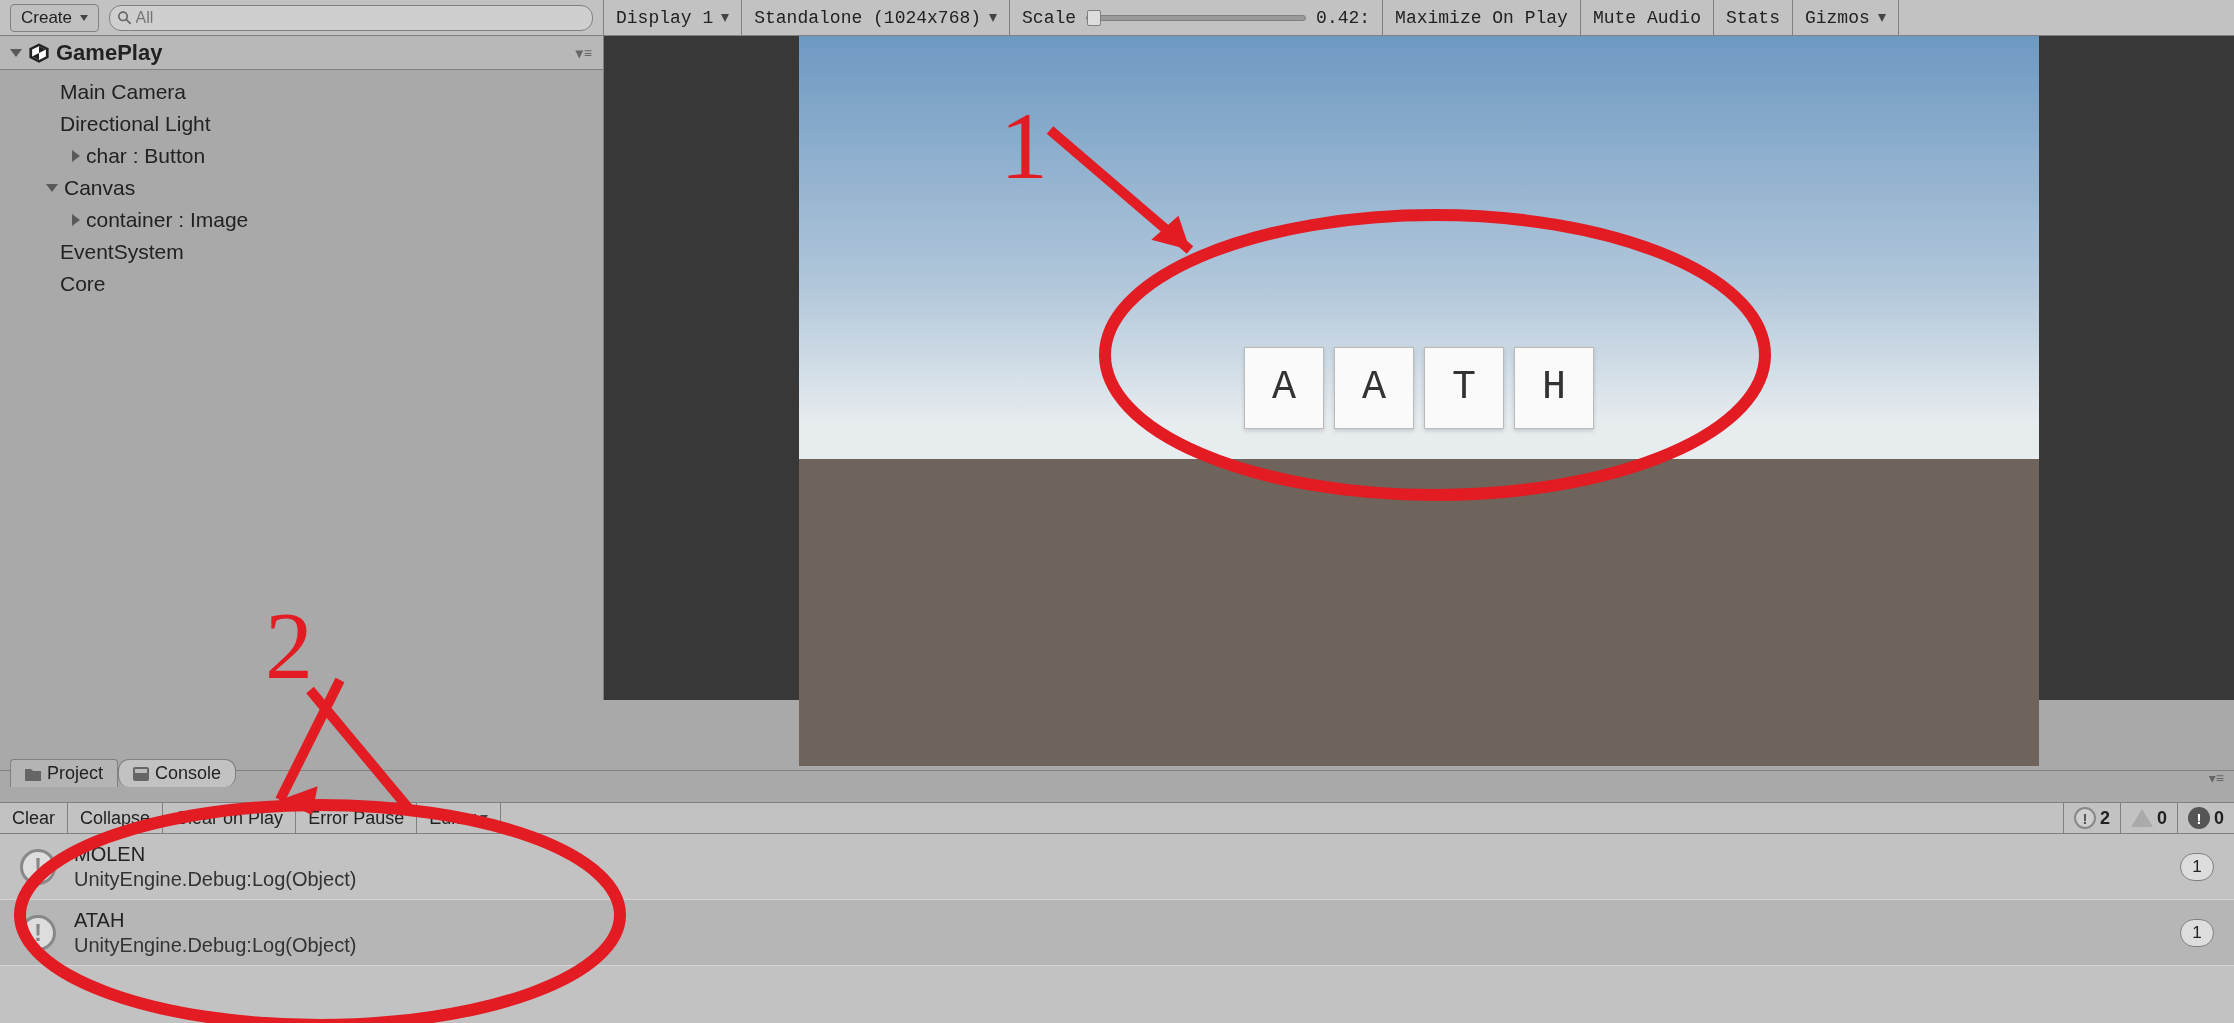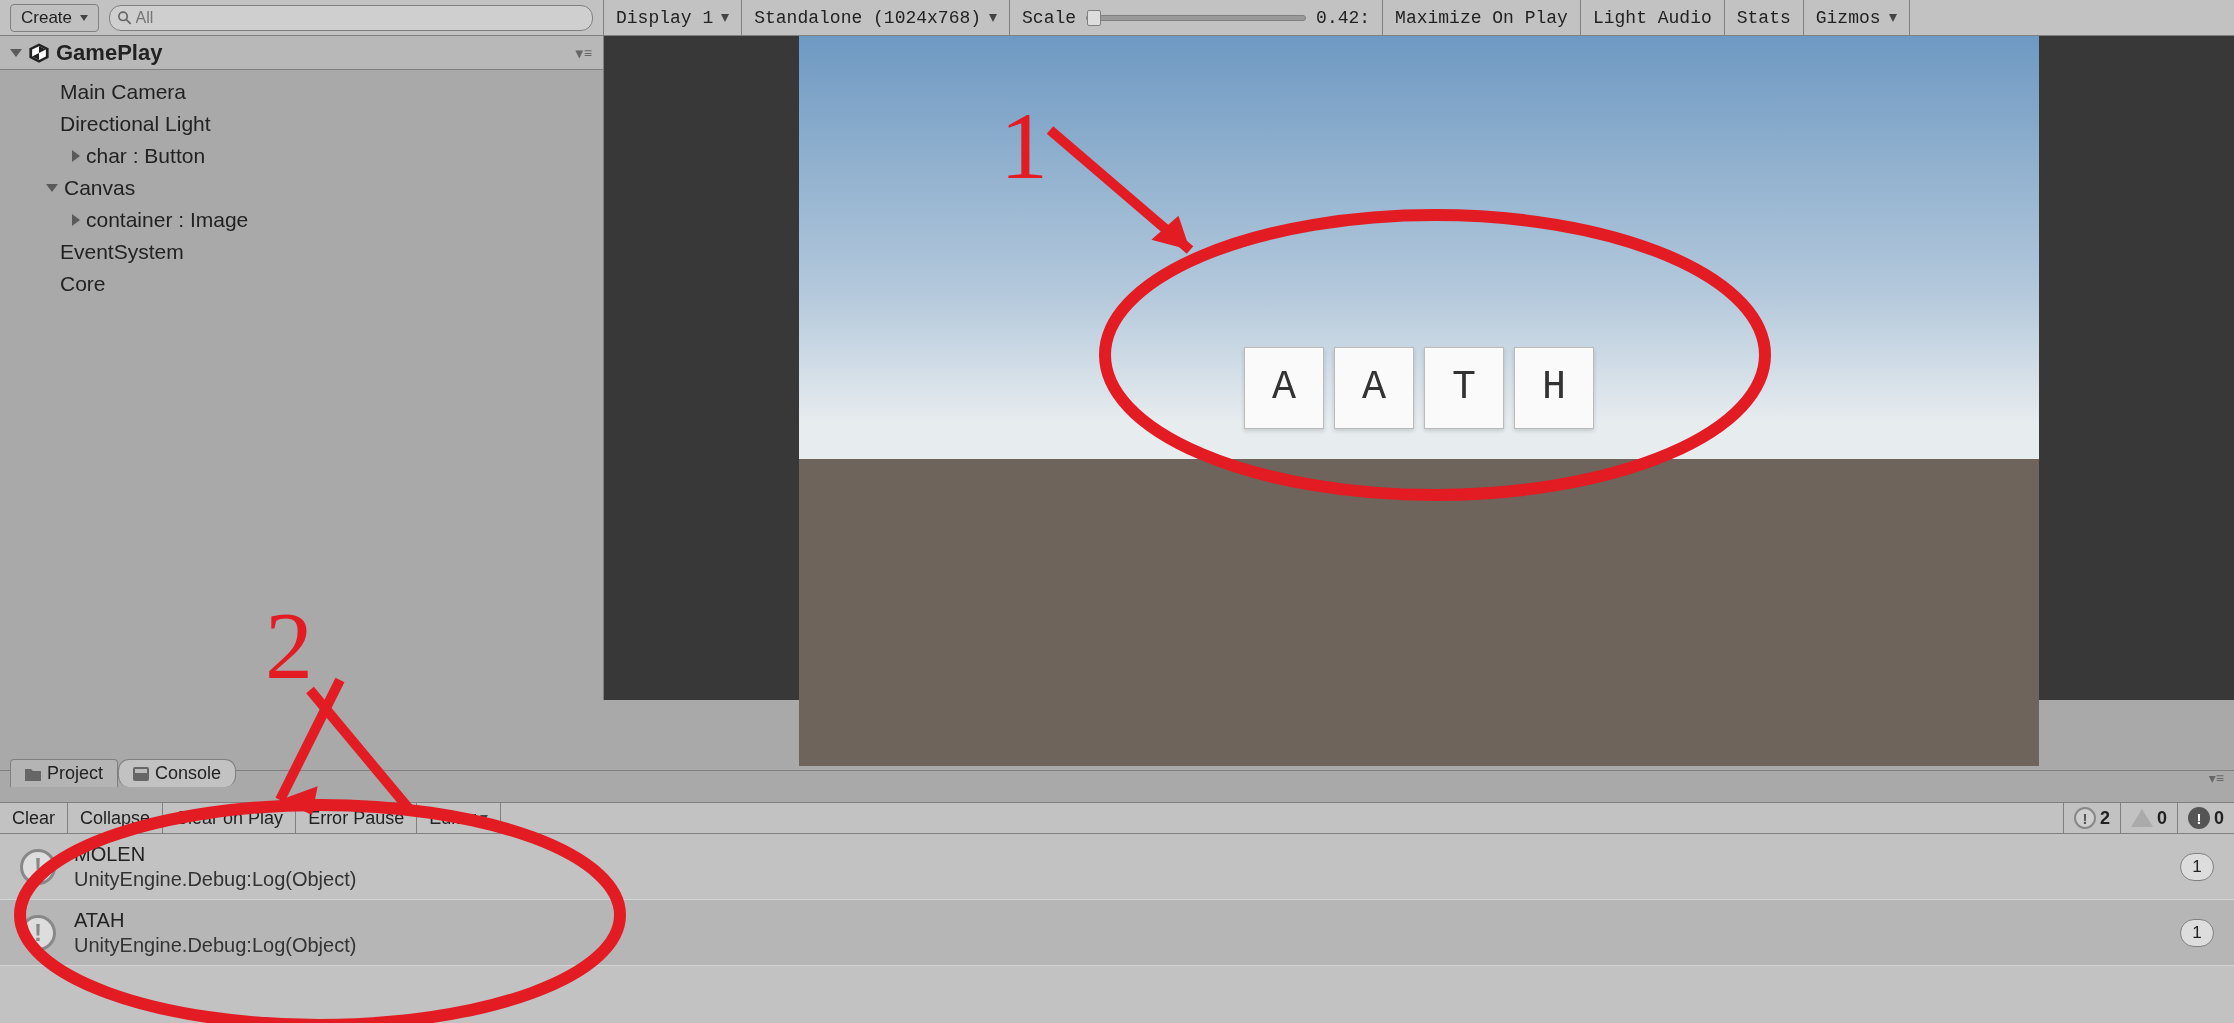--- a/index.html
+++ b/index.html
@@ -327,21 +327,21 @@
         <span>Scale</span>
         <div class="scale-slider">
             <div class="knob"></div>
           </div>
         <span>0.42:</span>
       </div>
       <div class="tb-seg">
           <span>Maximize On Play</span>
         </div>
       <div class="tb-seg">
-          <span>Light Audio</span>
+          <span>Mute Audio</span>
         </div>
       <div class="tb-seg">
           <span>Stats</span>
         </div>
       <div class="tb-seg">
           <span>Gizmos</span>
           <span class="mini-caret"></span>
         </div>
     </div>
     <div class="game-viewport">

